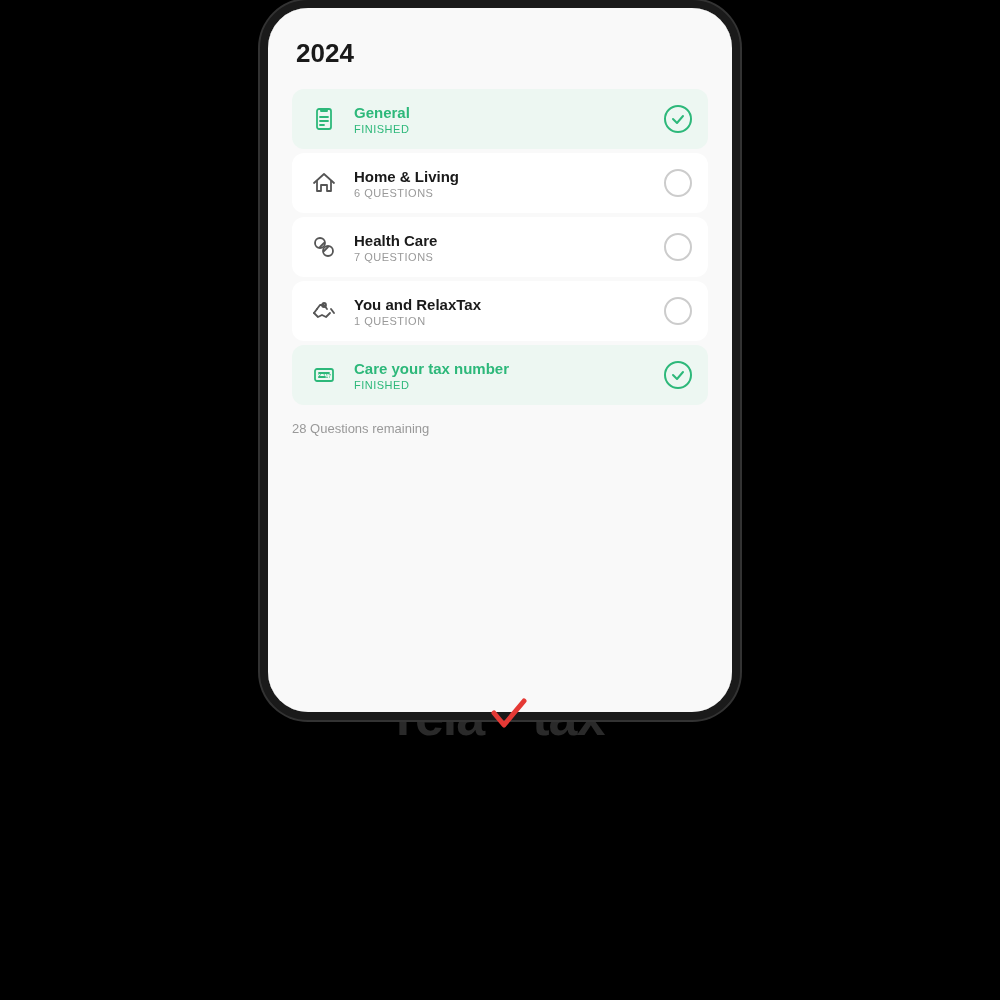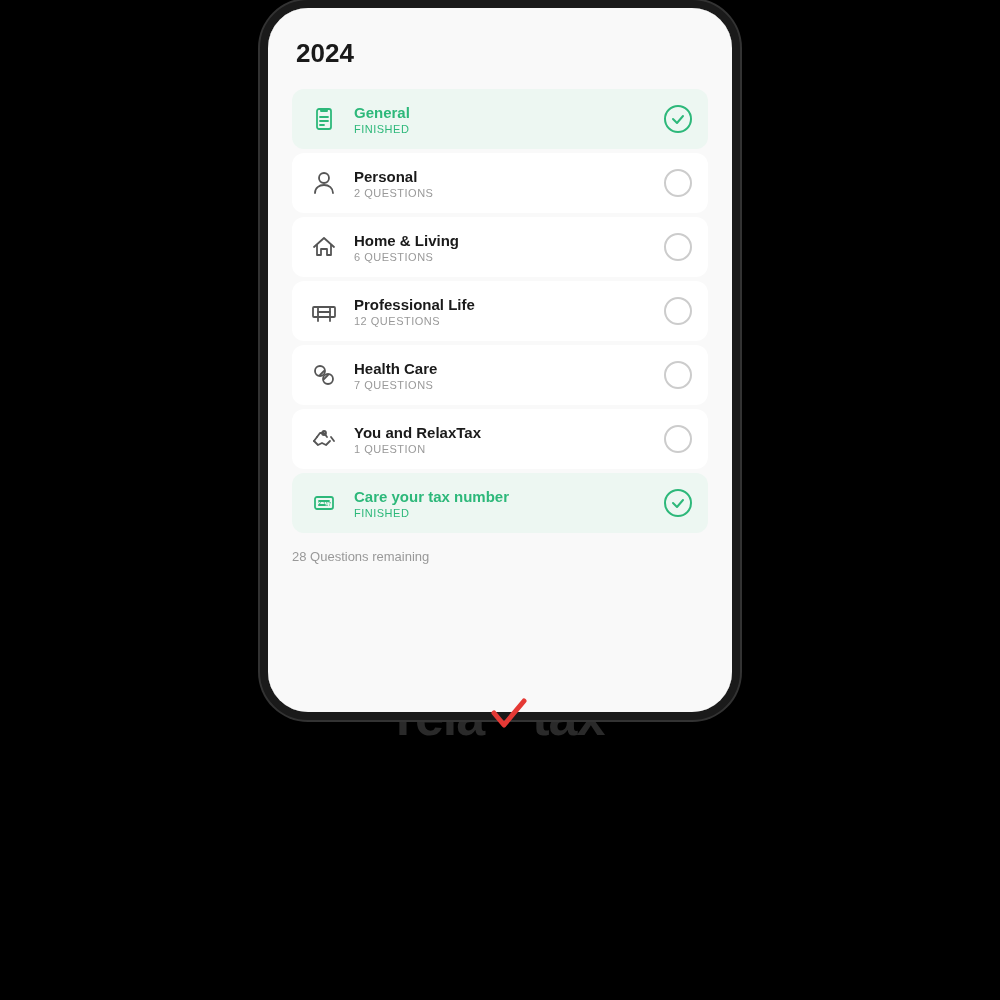--- a/index.html
+++ b/index.html
@@ -200,71 +200,37 @@
               <span class="section-sub green">FINISHED</span>
             </div>
           </div>
           <div class="check-circle filled">
             <svg width="16" height="16" viewBox="0 0 16 16" fill="none">
               <path d="M3 8l4 4 6-7" stroke="#2db87a" stroke-width="2" stroke-linecap="round" stroke-linejoin="round"></path>
             </svg>
           </div>
         </div>
 
-        <div class="section-item">
-          <div class="section-item-left">
-            <div class="section-icon">
-              <svg viewBox="0 0 28 28" fill="none" stroke="#555" stroke-width="1.8" stroke-linecap="round" stroke-linejoin="round">
-                <circle cx="14" cy="9" r="5"></circle>
-                <path d="M5 24c0-5 4-8 9-8s9 3 9 8"></path>
-              </svg>
-            </div>
-            <div class="section-text">
-              <span class="section-name">Personal</span>
-              <span class="section-sub">2 QUESTIONS</span>
-            </div>
-          </div>
-          <div class="check-circle"></div>
-        </div>
 
         <div class="section-item">
           <div class="section-item-left">
             <div class="section-icon">
               <svg viewBox="0 0 28 28" fill="none" stroke="#555" stroke-width="1.8" stroke-linecap="round" stroke-linejoin="round">
                 <path d="M4 14L14 5l10 9"></path>
                 <path d="M7 12v10h4v-6h6v6h4V12"></path>
               </svg>
             </div>
             <div class="section-text">
               <span class="section-name">Home &amp; Living</span>
               <span class="section-sub">6 QUESTIONS</span>
             </div>
           </div>
           <div class="check-circle"></div>
         </div>
 
-        <div class="section-item">
-          <div class="section-item-left">
-            <div class="section-icon">
-              <svg viewBox="0 0 28 28" fill="none" stroke="#555" stroke-width="1.8" stroke-linecap="round" stroke-linejoin="round">
-                <rect x="3" y="10" width="22" height="10" rx="1"></rect>
-                <line x1="8" y1="10" x2="8" y2="20"></line>
-                <line x1="20" y1="10" x2="20" y2="20"></line>
-                <line x1="8" y1="15" x2="20" y2="15"></line>
-                <line x1="8" y1="20" x2="8" y2="24"></line>
-                <line x1="20" y1="20" x2="20" y2="24"></line>
-              </svg>
-            </div>
-            <div class="section-text">
-              <span class="section-name">Professional Life</span>
-              <span class="section-sub">12 QUESTIONS</span>
-            </div>
-          </div>
-          <div class="check-circle"></div>
-        </div>
 
         <div class="section-item">
           <div class="section-item-left">
             <div class="section-icon">
               <svg viewBox="0 0 28 28" fill="none" stroke="#555" stroke-width="1.8" stroke-linecap="round" stroke-linejoin="round">
                 <circle cx="10" cy="10" r="5"></circle>
                 <circle cx="18" cy="18" r="5"></circle>
                 <line x1="14" y1="10" x2="10" y2="14"></line>
                 <line x1="18" y1="14" x2="14" y2="18"></line>
               </svg>

